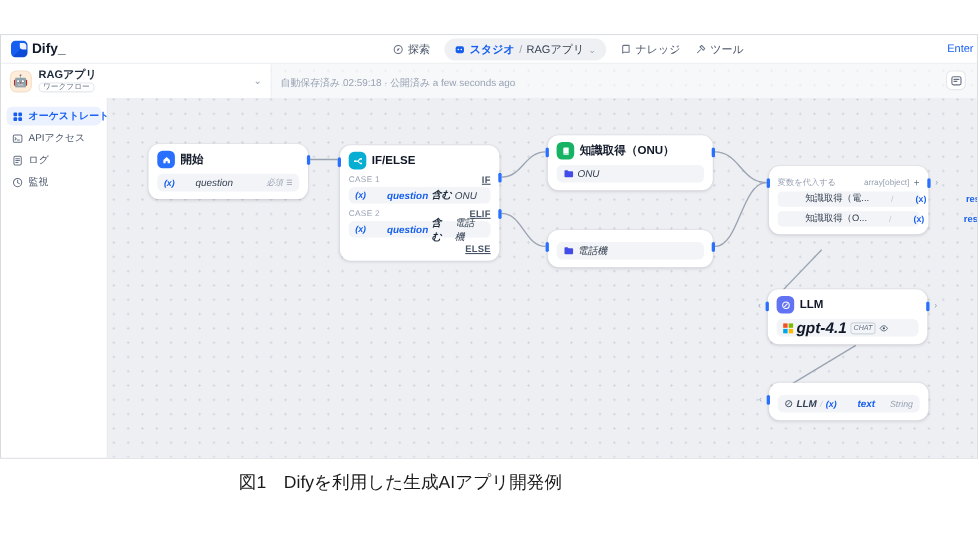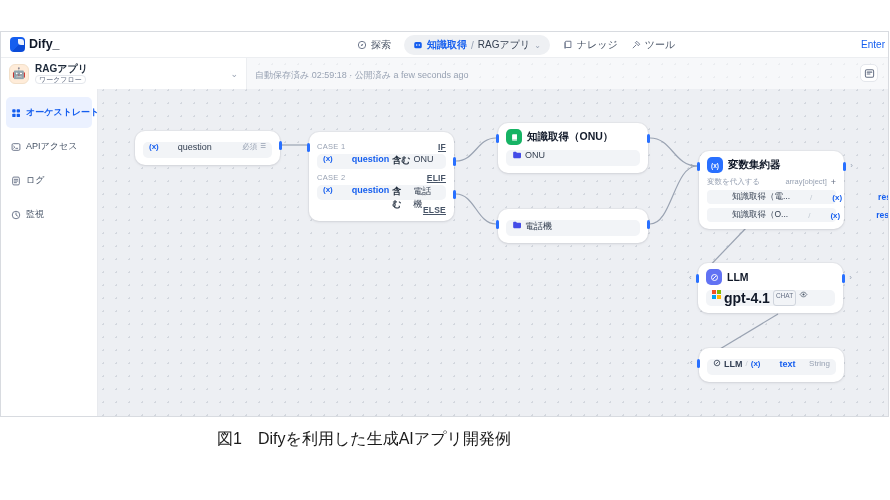--- a/index.html
+++ b/index.html
@@ -27,33 +27,33 @@
   .appmeta { display:flex; flex-direction:column; line-height:1.1; }
   .appmeta .name { font-size:10px; font-weight:700; color:#1d2939; }
   .appmeta .badge { align-self:flex-start; font-size:7px; color:#667085; border:1px solid #e4e7ec; border-radius:4px; padding:0 3px; margin-top:1px; }
   .appinfo .chev { margin-left:auto; color:#98a2b3; font-size:9px; }
   .strip { position:absolute; left:245px; top:26px; width:643px; height:31px; background:rgba(255,255,255,.55); border-left:1px solid #eceef1; z-index:2; }
   .status { position:absolute; left:254px; top:37px; font-size:9px; color:#98a2b3; z-index:3; }
   .features-btn { position:absolute; right:10px; top:32px; width:18px; height:18px; background:#fff; border:1px solid #e4e7ec; border-radius:5px; display:flex; align-items:center; justify-content:center; z-index:6; }
 
   
   .sidebar { position:absolute; left:0; top:57px; width:96px; height:329px; background:#fff; padding:8px 5px; z-index:5; box-shadow:1px 0 0 #e8eaee; }
-  .sideitem { height:31px; border-radius:5px; display:flex; align-items:center; gap:5px; padding:0 5px; font-size:9px; color:#475467; margin-bottom:3px; white-space:nowrap; }
+  .sideitem { height:17px; border-radius:5px; display:flex; align-items:center; gap:5px; padding:0 5px; font-size:9px; color:#475467; margin-bottom:3px; white-space:nowrap; }
   .sideitem.active { background:#ebf1ff; color:#155eef; font-weight:700; }
   .sideitem svg { flex:none; }
 
   
   .canvas { position:absolute; left:96px; top:26px; width:792px; height:360px; background:#edeff3; background-image:radial-gradient(circle,#d3d7de 1px,rgba(0,0,0,0) 1px); background-size:13px 13px; z-index:1; }
   .edges { position:absolute; left:0; top:0; z-index:3; pointer-events:none; }
 
   
   .node { position:absolute; background:#fff; border-radius:10px; padding:6px 8px 7px; box-shadow:0 1px 3px rgba(16,24,40,.1),0 0 0 1px rgba(16,24,40,.03); z-index:4; }
   .nhead { display:flex; align-items:center; gap:5px; font-size:10.5px; font-weight:700; color:#101828; height:16px; }
   .nicon { width:16px; height:16px; border-radius:5px; display:flex; align-items:center; justify-content:center; color:#fff; flex:none; }
-  .npill { background:#f2f4f7; border-radius:5px; padding:0 6px; height:16px; display:flex; gap:3px; font-size:9px; color:#354052; margin-top:5px; }
+  .npill { background:#f2f4f7; border-radius:5px; padding:0 6px; height:16px; display:flex; align-items:center; gap:3px; font-size:9px; color:#354052; margin-top:5px;font-style:italic; }
   .vx { color:#155eef; font-weight:700; font-size:8px; }
   .vblue { color:#155eef; font-weight:600;padding-left:16px; }
   .vop { color:#1d2939; font-weight:700; }
   .spacer { flex:1; }
   .tiny-gray { font-size:7.5px; color:#98a2b3; }
   .caserow { display:flex; align-items:center; margin-top:4px; font-size:7.5px; color:#98a2b3; letter-spacing:.3px; height:9px; }
   .branch { font-size:8.5px; font-weight:700; color:#475467; letter-spacing:.2px;text-decoration:underline; }
   .aggrow { display:flex; align-items:center; margin-top:4px; height:9px; }
   .aggpill { background:#f2f4f7; border-radius:4px; padding:0 5px; height:14px; display:flex; align-items:center; gap:20px; font-size:8.5px; color:#354052; margin-top:4px; white-space:nowrap; }
   .slash { color:#c2c9d2; font-size:8px; }
@@ -99,21 +99,21 @@
             <path d="M7.6 4.4 L6.7 6.7 L4.4 7.6 L5.3 5.3 Z" fill="#667085"></path>
           </svg>
         <span>探索</span>
       </div>
       <div class="nav-pill">
         <svg width="10" height="10" viewBox="0 0 12 12">
             <rect x="1.5" y="2.5" width="9" height="7.5" rx="2" fill="#155eef"></rect>
             <circle cx="4.4" cy="6" r="0.9" fill="#fff"></circle>
             <circle cx="7.6" cy="6" r="0.9" fill="#fff"></circle>
           </svg>
-        <span class="studio">知識取得</span>
+        <span class="studio">スタジオ</span>
         <span class="sep">/</span>
         <span class="appname">RAGアプリ</span>
         <span class="chev">⌄</span>
       </div>
       <div class="nav-item">
         <svg width="10" height="10" viewBox="0 0 12 12">
             <path d="M2.5 2.5 a1.3 1.3 0 0 1 1.3 -1 H9.5 V9 H3.8 a1.3 1.3 0 0 0 -1.3 1 Z M2.5 9.7 V2.8" stroke="#667085" fill="none" stroke-width="1.1" stroke-linejoin="round"></path>
           </svg>
         <span>ナレッジ</span>
       </div>
@@ -170,31 +170,50 @@
     <div class="sideitem">
       <svg width="10" height="10" viewBox="0 0 12 12">
           <circle cx="6" cy="6" r="4.5" stroke="#667085" fill="none" stroke-width="1.1"></circle>
           <path d="M6 3.5 V6 L7.8 7.2" stroke="#667085" fill="none" stroke-width="1.1" stroke-linecap="round"></path>
         </svg>
       <span>監視</span>
     </div>
   </div>
 
   <div class="node" style="left:134px;top:99px;width:145px">
+    <div class="nhead">
+      <span class="nicon" style="background:#2970ff">
+        <svg width="9" height="9" viewBox="0 0 12 12">
+            <path d="M2 6 L6 2.3 L10 6 V10 H7.2 V7.4 H4.8 V10 H2 Z" fill="#fff"></path>
+          </svg>
+      </span>
+      <span>開始</span>
+    </div>
     <div class="npill">
       <span class="vx">(x)</span>
       <span class="vblue" style="color:#354052;font-weight:400">question</span>
       <span class="spacer"></span>
       <span class="tiny-gray">必須</span>
       <span class="menu-icon">☰</span>
     </div>
     <span class="port" style="right:-2px;top:10px"></span>
   </div>
 
   <div class="node" style="left:308px;top:100px;width:145px">
+    <div class="nhead">
+      <span class="nicon" style="background:#06aed4">
+        <svg width="9" height="9" viewBox="0 0 12 12">
+            <path d="M2.2 6 H5 M5 6 C7 6 7 3.2 9.3 3.2 M5 6 C7 6 7 8.8 9.3 8.8" stroke="#fff" fill="none" stroke-width="1.3" stroke-linecap="round"></path>
+            <circle cx="2.2" cy="6" r="1.1" fill="#fff"></circle>
+            <circle cx="9.8" cy="3.2" r="1.1" fill="#fff"></circle>
+            <circle cx="9.8" cy="8.8" r="1.1" fill="#fff"></circle>
+          </svg>
+      </span>
+      <span>IF/ELSE</span>
+    </div>
     <div class="caserow">
       <span>CASE 1</span>
       <span class="spacer"></span>
       <span class="branch">IF</span>
     </div>
     <div class="npill" style="margin-top:3px;height:15px">
       <span class="vx">(x)</span>
       <span class="vblue">question</span>
       <span class="vop">含む</span>
       <span>ONU</span>
@@ -244,24 +263,20 @@
       <svg width="10" height="10" viewBox="0 0 12 12">
           <path d="M1.4 3 C1.4 2.4 1.9 2 2.4 2 H4.7 L5.9 3.2 H9.8 C10.4 3.2 10.8 3.6 10.8 4.2 V8.8 C10.8 9.4 10.4 9.8 9.8 9.8 H2.4 C1.9 9.8 1.4 9.4 1.4 8.8 Z" fill="#444ce7"></path>
         </svg>
       <span>電話機</span>
     </div>
     <span class="port" style="left:-2px;top:11px"></span>
     <span class="port" style="right:-2px;top:11px"></span>
   </div>
 
   <div class="node" style="left:698px;top:119px;width:145px">
-    <div class="nhead">
-      <span class="nicon" style="background:#2970ff;font-size:6.5px;font-weight:700">(x)</span>
-      <span>変数集約器</span>
-    </div>
     <div class="aggrow">
       <span class="tiny-gray">変数を代入する</span>
       <span class="spacer"></span>
       <span class="tiny-gray">array[object]</span>
       <span class="tiny-gray" style="margin-left:4px;font-size:9px;color:#667085">+</span>
     </div>
     <div class="aggpill">
       <svg width="8" height="8" viewBox="0 0 12 12">
           <path d="M2.8 2.6 C2.8 2 3.3 1.6 3.9 1.6 H9.3 V8.5 H3.9 C3.3 8.5 2.8 8.9 2.8 9.5 Z M2.8 9.5 C2.8 8.9 3.3 8.5 3.9 8.5 H9.3 V10.4 H3.9 C3.3 10.4 2.8 10.1 2.8 9.5" fill="#475467"></path>
         </svg>

